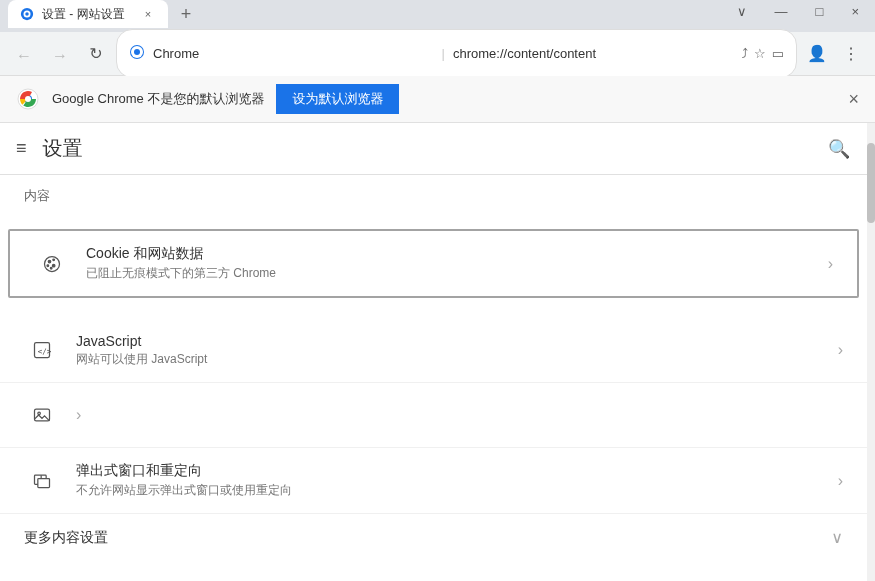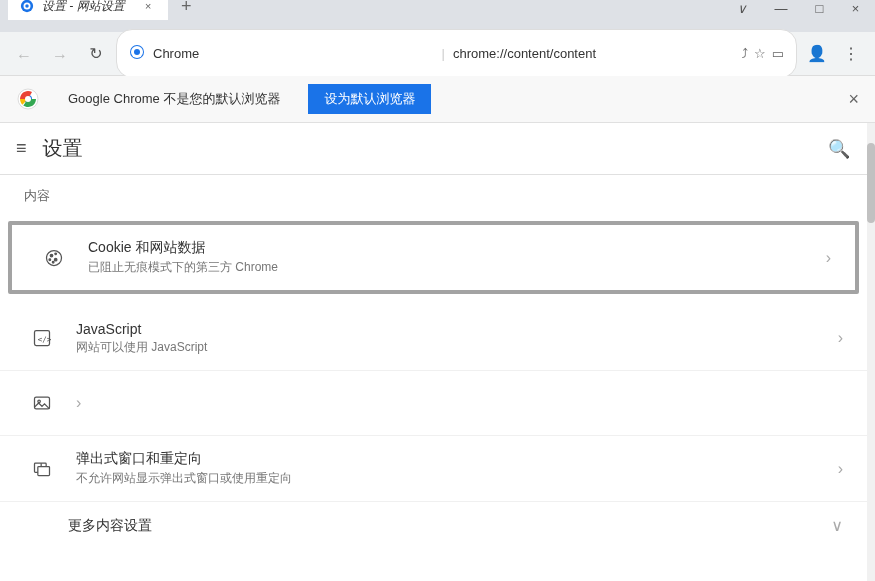--- a/index.html
+++ b/index.html
@@ -11,25 +11,24 @@
       overflow: hidden;
       display: flex;
       flex-direction: column;
     }
 
     
     .title-bar {
       background: #dee1e6;
       height: 32px;
       display: flex;
-      align-items: flex-end;
-      padding: 12px 8px;
+      align-items: flex-start;
+      padding: 0 8px;
       gap: 4px;
       flex-shrink: 0;
-      font-style: italic;
     }
     .title-bar-tab {
       background: #fff;
       height: 28px;
       border-radius: 8px 8px 0 0;
       display: flex;
       align-items: center;
       padding: 0 12px;
       gap: 8px;
       font-size: 12px;
@@ -133,21 +132,21 @@
       gap: 2px;
     }
 
     
     .info-bar {
       background: #f8f8f8;
       border-bottom: 1px solid #e0e0e0;
       padding: 8px 16px;
       display: flex;
       align-items: center;
-      gap: 28px;
+      gap: 12px;
       flex-shrink: 0;
     }
     .chrome-logo {
       width: 24px;
       height: 24px;
       flex-shrink: 0;
     }
     .info-bar-text {
       font-size: 13px;
       color: #333;
@@ -237,22 +236,22 @@
     .settings-item {
       display: flex;
       align-items: center;
       padding: 14px 24px;
       cursor: pointer;
       border-bottom: 1px solid #f0f0f0;
       position: relative;
     }
 
     .settings-item.highlighted {
-      border: 4px solid #a3a3a3;
-      margin: 12px 8px;
+      border: 2px solid #a3a3a3;
+      margin: 20px 8px;
       border-radius: 2px;
     }
 
     .item-icon {
       width: 36px;
       height: 36px;
       display: flex;
       align-items: center;
       justify-content: center;
       margin-right: 16px;
@@ -278,21 +277,20 @@
 
     .more-settings {
       display: flex;
       align-items: center;
       padding: 14px 24px;
       cursor: pointer;
     }
     .more-settings-text {
       font-size: 14px;
       color: #333;
-      margin-left: 44px;
     }
     .more-settings-arrow {
       margin-left: auto;
       color: #aaa;
       font-size: 16px;
     }
 
     
     .scrollbar-area {
       width: 8px;

